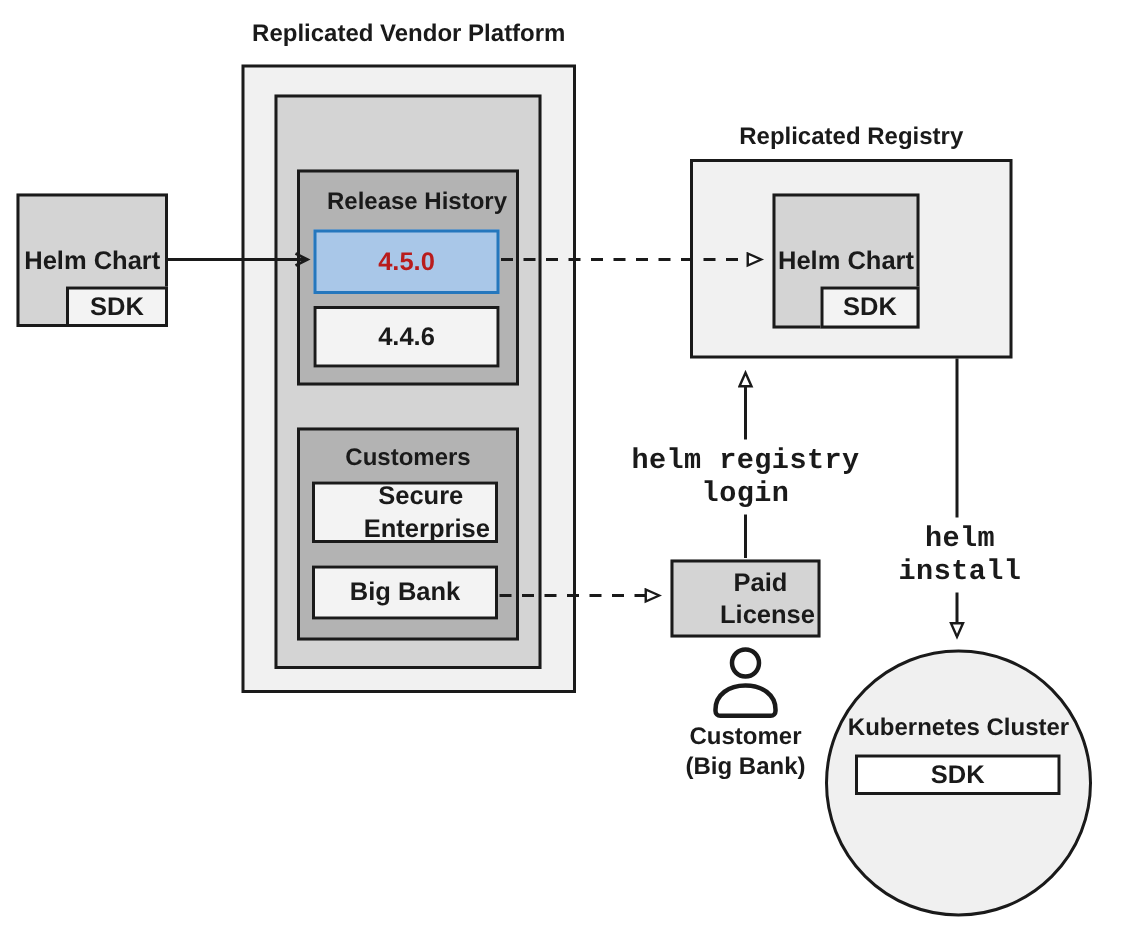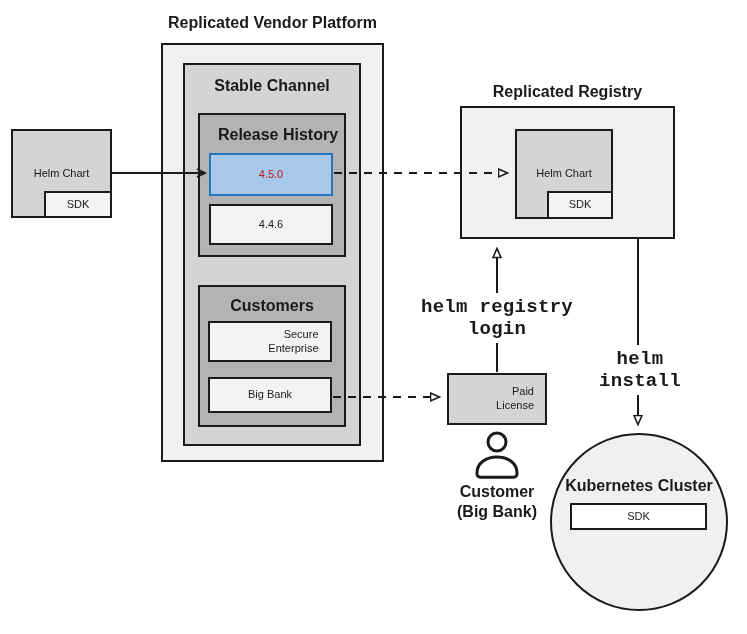--- a/index.html
+++ b/index.html
@@ -8,21 +8,21 @@
     font-family:"Liberation Sans",sans-serif;color:#1a1a1a;overflow:hidden;
   }
   .box{position:absolute;box-sizing:border-box;border:2px solid #1a1a1a;}
   .fill-lightest{background:#f1f1f1;}
   .fill-light{background:#f3f3f3;}
   .fill-mid{background:#d4d4d4;}
   .fill-dark{background:#b3b3b3;}
   .fill-white{background:#ffffff;}
   .fill-blue{background:#a9c7e8;border-color:#2577bd;}
   .blue-text{color:#b91c1c;}
-  .center{display:flex;align-items:center;justify-content:center;font-weight:normal;font-size:11px;text-align:right;line-height:1.25;}
+  .center{display:flex;align-items:center;justify-content:center;font-weight:bold;font-size:17px;text-align:center;line-height:1.25;}
   .lbl{position:absolute;font-weight:bold;font-size:16px;text-align:center;line-height:1.25;}
   .wrap-54{display:inline-block;width:54px;margin-left:20px;}
   .wrap-76{display:inline-block;width:76px;margin-left:21px;}
   .cmd{
     position:absolute;z-index:6;background:#ffffff;
     font-family:"Liberation Mono","DejaVu Sans Mono",monospace;
     font-weight:bold;font-size:19px;text-align:center;padding:3px 0;letter-spacing:0.3px;
   }
   #connectors{position:absolute;left:0;top:0;z-index:5;pointer-events:none;}
   #person{position:absolute;left:470px;top:428px;z-index:2;}
@@ -61,21 +61,20 @@
   #k8s-app{left:570px;top:538px;width:137px;height:28px;z-index:3;}
 </style>
 </head>
 <body>
 
 <div id="canvas">
 
   <div class="lbl" id="vp-title">Replicated Vendor Platform</div>
   <div class="box fill-lightest" id="vp-box"></div>
   <div class="box fill-mid" id="sc-box"></div>
-  <div class="lbl" id="sc-title">Stable Channel</div>
   <div class="box fill-dark" id="rh-box"></div>
   <div class="lbl" id="rh-title">Release History</div>
   <div class="box fill-blue center blue-text" id="rel-450">4.5.0</div>
   <div class="box fill-light center" id="rel-446">4.4.6</div>
   <div class="box fill-dark" id="cust-box"></div>
   <div class="lbl" id="cust-title">Customers</div>
   <div class="box fill-light center" id="cust-secure">
     <span class="wrap-76">Secure Enterprise</span>
   </div>
   <div class="box fill-light center" id="cust-bigbank">Big Bank</div>

